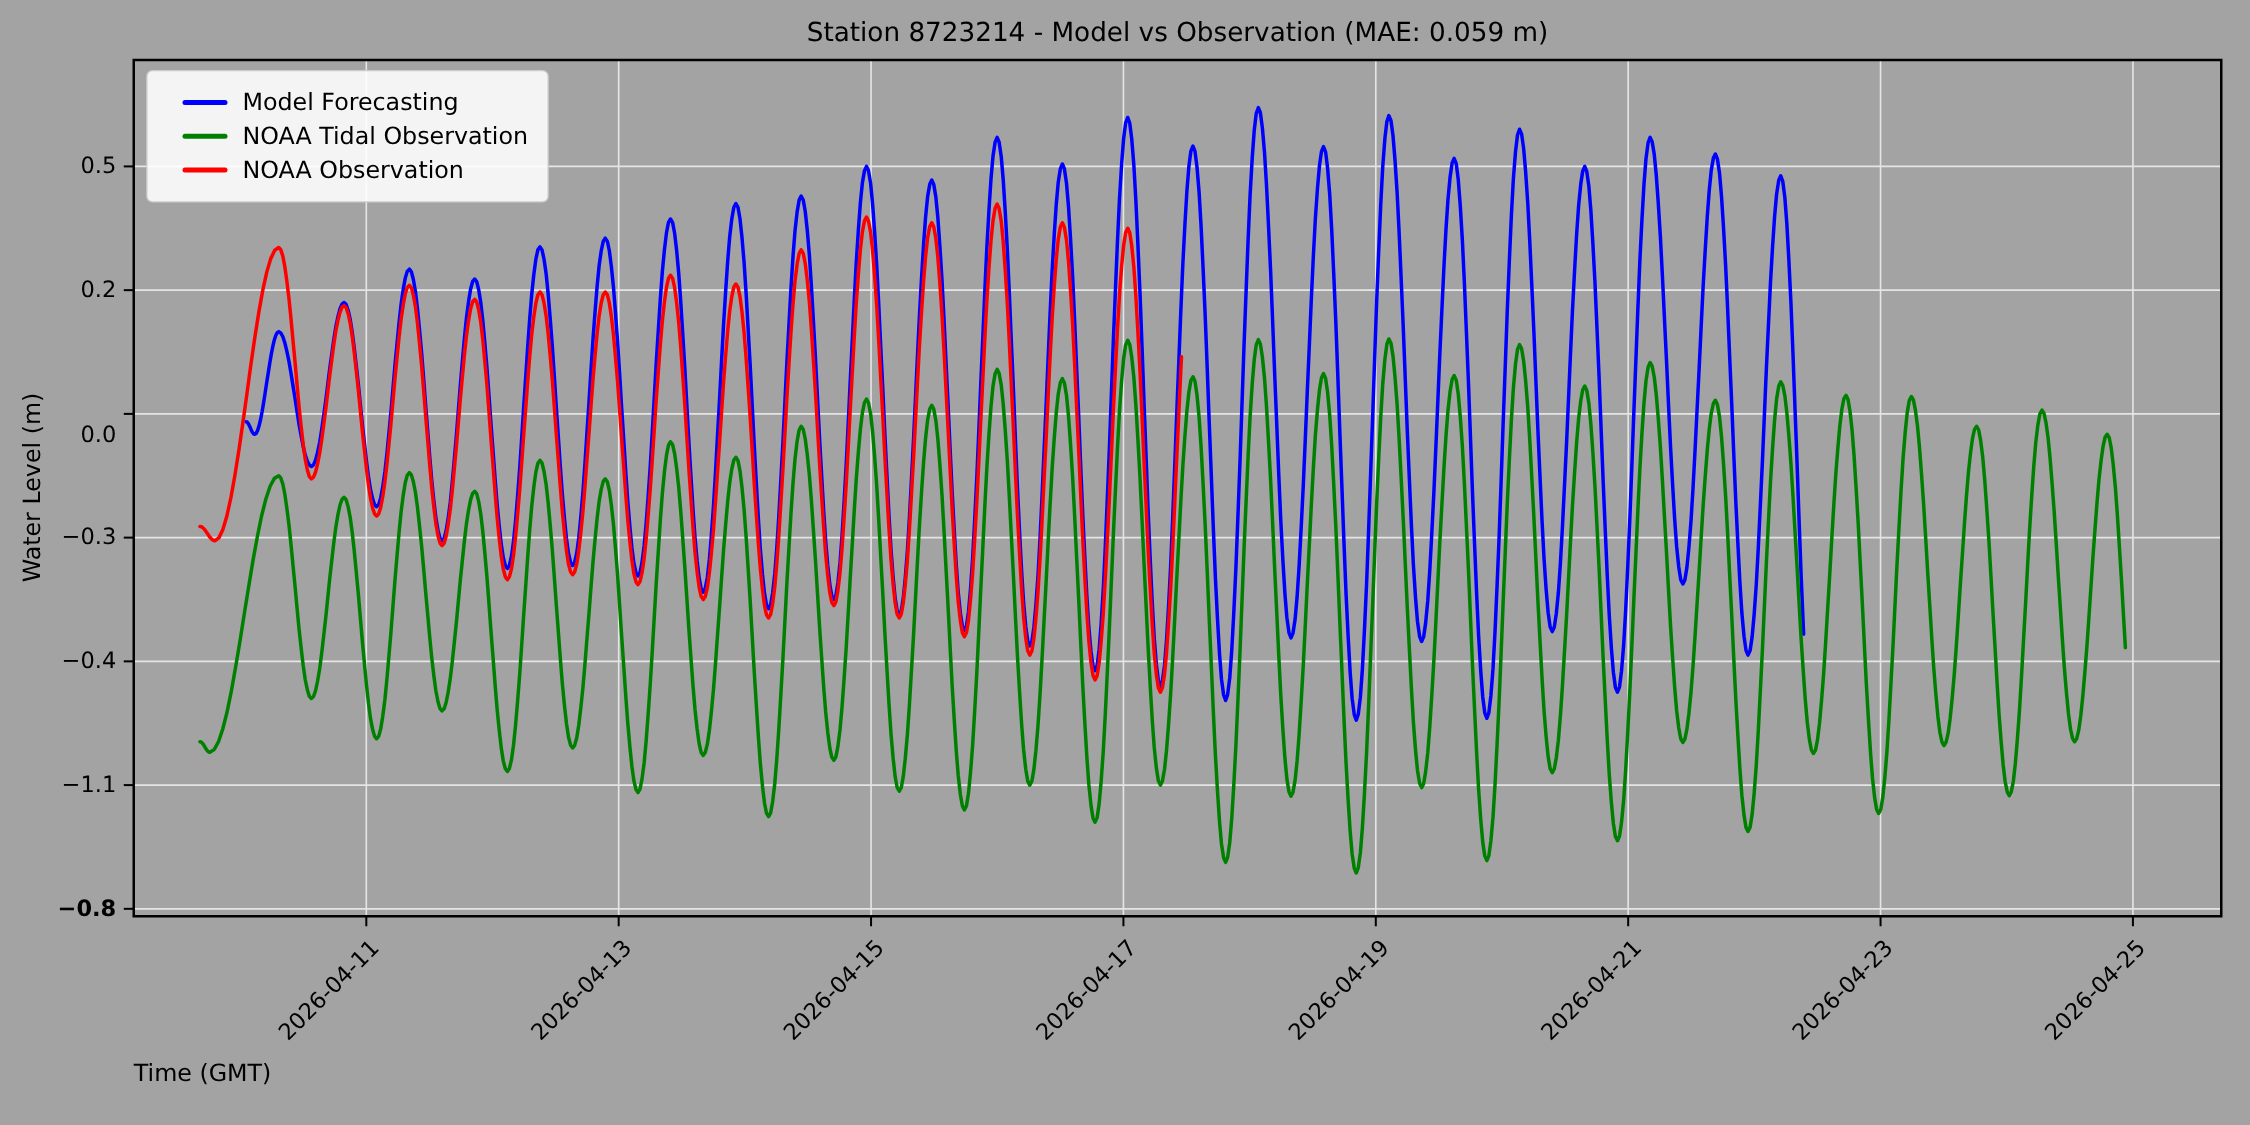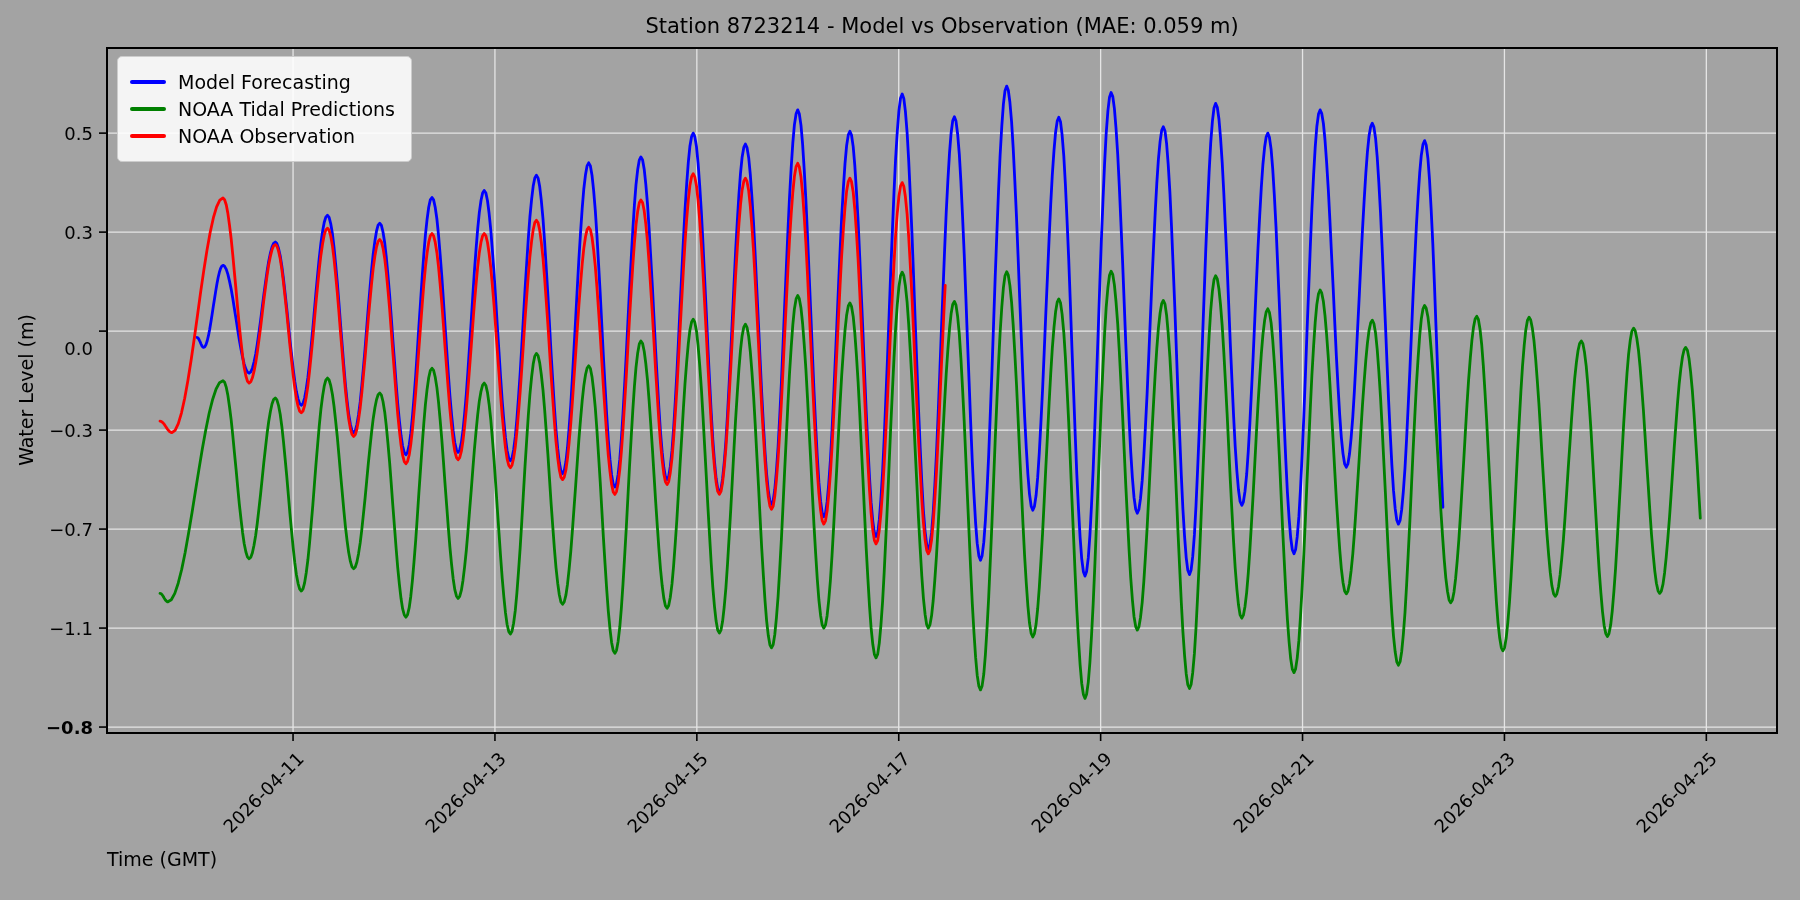--- a/index.html
+++ b/index.html
@@ -10,21 +10,21 @@
                font-size:21px;color:#000;}
   .x-label{position:absolute;left:107px;width:1670px;top:848px;
            font-size:19px;color:#000;}
   .y-label{position:absolute;left:26px;top:390px;transform:translate(-50%,-50%) rotate(-90deg);
            white-space:nowrap;font-size:19px;color:#000;}
   .y-tick-label{position:absolute;width:80px;text-align:right;font-size:18px;color:#000;
                 transform:translateY(-50%);}
   .x-tick-label{position:absolute;width:150px;text-align:right;font-size:18px;color:#000;
                 transform-origin:100% 0%;transform:rotate(-45deg);white-space:nowrap;}
   .legend{position:absolute;left:117px;top:56px;background:rgba(255,255,255,0.88);
-          border:1.5px solid #cccccc;border-radius:5px;padding:9px 16px 9px 12px;}
+          border:1.5px solid #cccccc;border-radius:5px;padding:9px 16px 9px 28px;}
   .legend-row{display:flex;align-items:center;margin:5px 0;}
   .legend-swatch{display:inline-block;width:36px;height:3.5px;border-radius:2px;margin-right:12px;}
   .legend-label{font-size:19px;color:#000;white-space:nowrap;}
 </style>
 </head>
 <body>
 
 <div id="figure">
   <svg id="plot-svg" width="1800" height="900">
       <line x1="293.0490842047996" y1="48" x2="293.0490842047996" y2="733" stroke="#e5e5e5" stroke-width="1.3"></line>
@@ -65,32 +65,32 @@
   <div class="chart-title">Station 8723214 - Model vs Observation (MAE: 0.059 m)</div>
   <div class="x-label">Time (GMT)</div>
   <div class="y-label">Water Level (m)</div>
   <div class="legend">
     <div class="legend-row">
       <span class="legend-swatch" style="background: rgb(0, 0, 255);"></span>
       <span class="legend-label">Model Forecasting</span>
     </div>
     <div class="legend-row">
       <span class="legend-swatch" style="background: rgb(0, 128, 0);"></span>
-      <span class="legend-label">NOAA Tidal Predictions</span>
+      <span class="legend-label">NOAA Tidal Observation</span>
     </div>
     <div class="legend-row">
       <span class="legend-swatch" style="background: rgb(255, 0, 0);"></span>
       <span class="legend-label">NOAA Observation</span>
     </div>
   </div>
 <div class="y-tick-label" style="left: 13px; top: 133.13px;">0.5</div>
-    <div class="y-tick-label" style="left: 13px; top: 232.118px;">0.3</div>
+    <div class="y-tick-label" style="left: 13px; top: 232.118px;">0.2</div>
     <div class="y-tick-label" style="left: 13px; top: 348px;">0.0</div>
     <div class="y-tick-label" style="left: 13px; top: 430.095px;">−0.3</div>
-    <div class="y-tick-label" style="left: 13px; top: 529.084px;">−0.7</div>
+    <div class="y-tick-label" style="left: 13px; top: 529.084px;">−0.4</div>
     <div class="y-tick-label" style="left: 13px; top: 628.072px;">−1.1</div>
     <div class="y-tick-label" style="left: 13px; top: 727.061px; font-weight: bold;">−0.8</div>
     <div class="x-tick-label" style="left: 143.049px; top: 748px;">2026-04-11</div>
     <div class="x-tick-label" style="left: 344.947px; top: 748px;">2026-04-13</div>
     <div class="x-tick-label" style="left: 546.845px; top: 748px;">2026-04-15</div>
     <div class="x-tick-label" style="left: 748.743px; top: 748px;">2026-04-17</div>
     <div class="x-tick-label" style="left: 950.641px; top: 748px;">2026-04-19</div>
     <div class="x-tick-label" style="left: 1152.54px; top: 748px;">2026-04-21</div>
     <div class="x-tick-label" style="left: 1354.44px; top: 748px;">2026-04-23</div>
     <div class="x-tick-label" style="left: 1556.34px; top: 748px;">2026-04-25</div>

